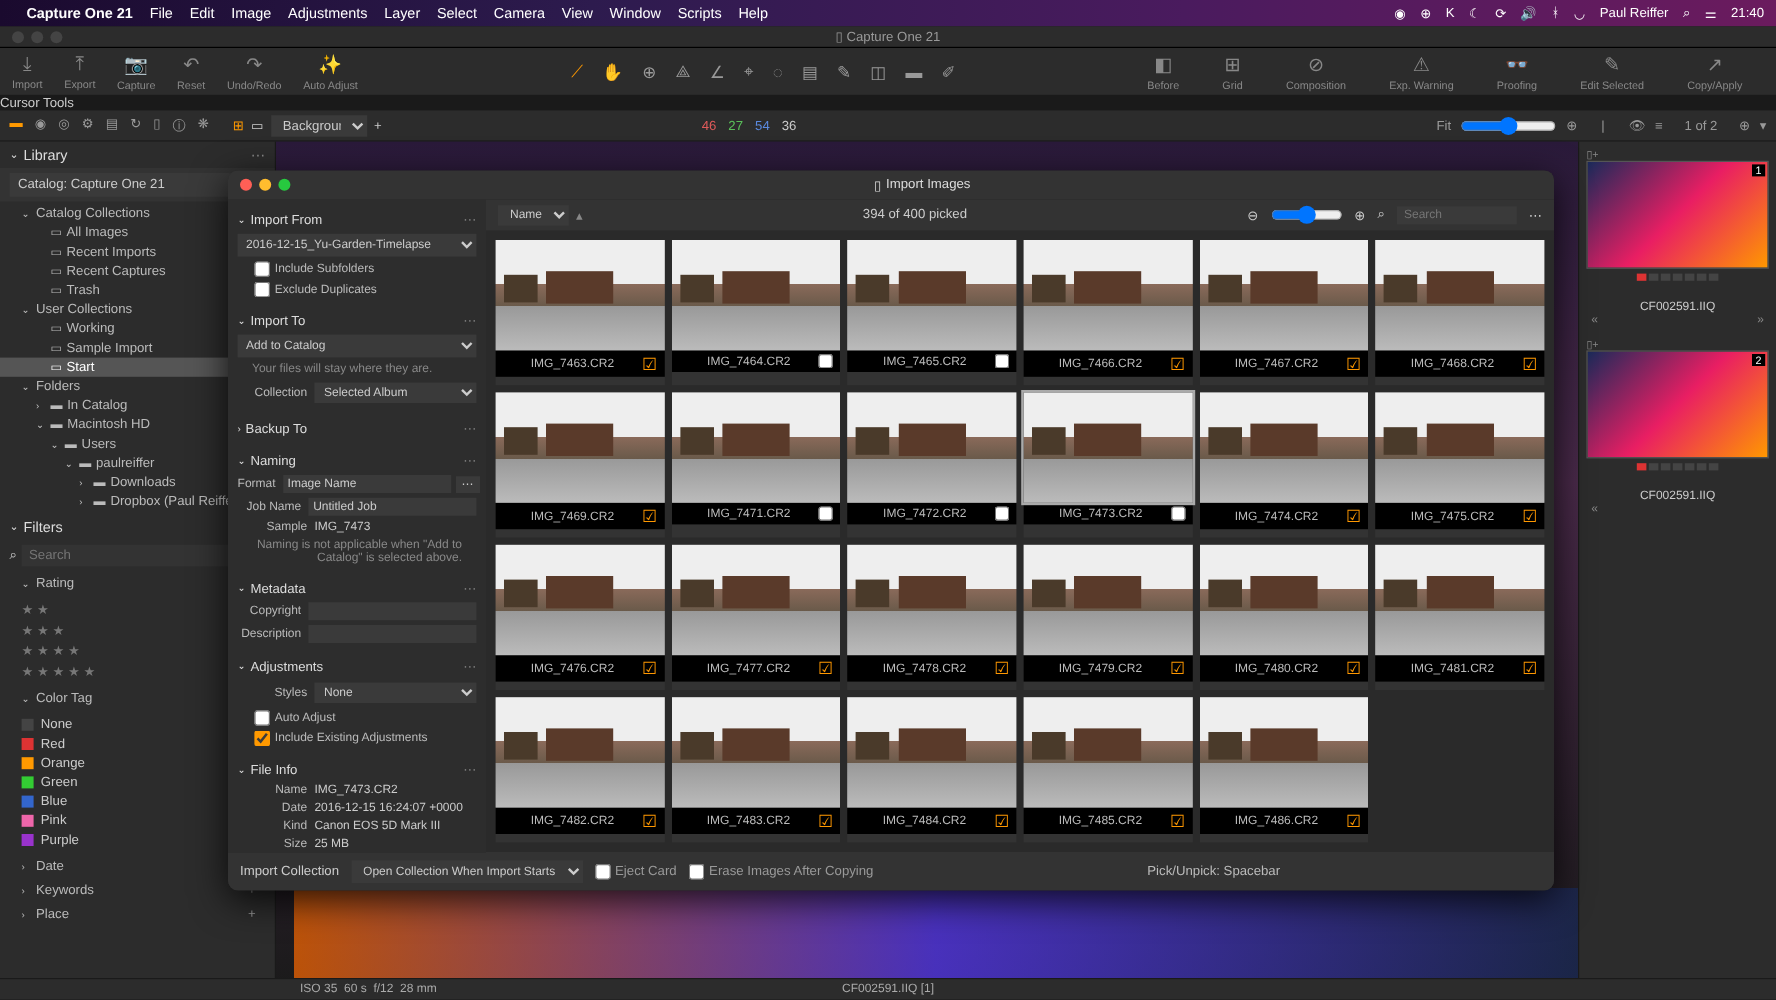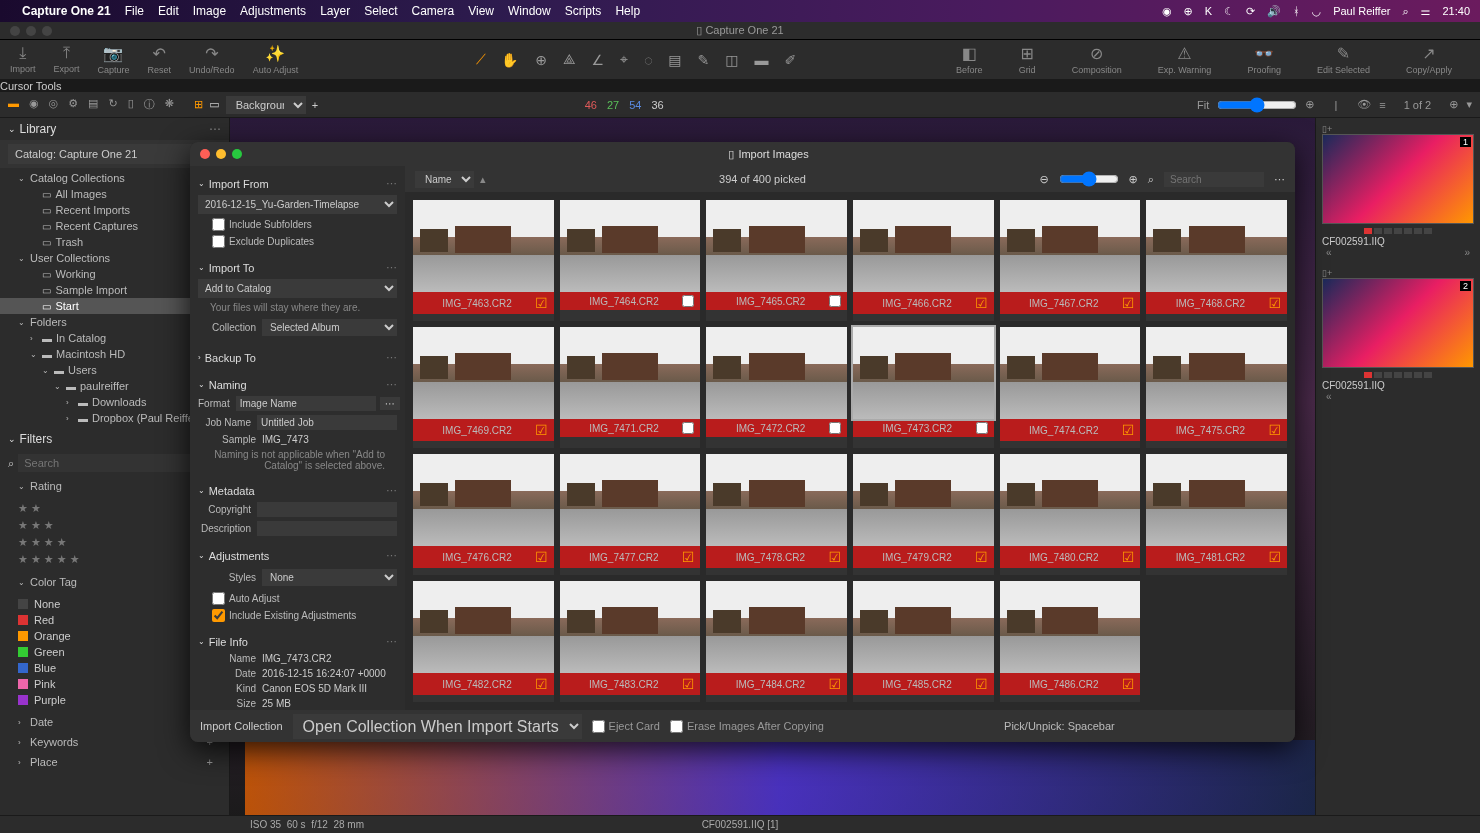--- a/index.html
+++ b/index.html
@@ -68,21 +68,21 @@
 .viewer { flex:1; background:linear-gradient(180deg,#2a1a3a,#4a2a4a 40%,#1a1a1a); position:relative; overflow:hidden; }
 
 
 .right-panel { width:165px; background:#2c2c2c; border-left:1px solid #1a1a1a; padding:6px; overflow-y:auto; }
 .right-panel .thumb-card { margin-bottom:10px; position:relative; }
 .right-panel .thumb-card .img { width:100%; height:90px; background:linear-gradient(135deg,#1a2a5a,#e91e63,#ff9800); border:1px solid #555; position:relative; }
 .right-panel .thumb-card .num { position:absolute; top:2px; right:2px; background:#000; color:#fff; padding:0 3px; font-size:9px; }
 .right-panel .thumb-card .rating-bar { display:flex; gap:2px; margin-top:4px; justify-content:center; }
 .right-panel .thumb-card .rating-bar .b { width:8px; height:6px; background:#444; }
 .right-panel .thumb-card .rating-bar .b.red { background:#d33; }
-.right-panel .thumb-card .fname { text-align:left; font-size:10px; color:#ccc; margin-top:2px; }
+.right-panel .thumb-card .fname { text-align:center; font-size:10px; color:#ccc; margin-top:16px; }
 .right-panel .nav-arrows { display:flex; justify-content:space-between; color:#888; font-size:10px; padding:0 4px; }
 
 
 .modal { position:absolute; left:190px; top:142px; width:1105px; height:600px; background:#2a2a2a; border-radius:8px; box-shadow:0 8px 30px rgba(0,0,0,0.8); display:flex; flex-direction:column; overflow:hidden; }
 .modal-title { height:24px; background:#333; display:flex; align-items:center; position:relative; }
 .modal-title .traffic { display:flex; gap:6px; padding-left:10px; }
 .modal-title .traffic .d { width:10px; height:10px; border-radius:50%; }
 .modal-title .title-text { margin:0 auto; color:#ddd; font-size:11px; display:flex; align-items:center; gap:4px; }
 .modal-body { flex:1; display:flex; overflow:hidden; }
 .modal-left { width:215px; background:#2d2d2d; overflow-y:auto; padding:4px 0; }
@@ -108,27 +108,27 @@
 .grid-toolbar .picked { margin:0 auto; }
 .grid-toolbar .right-controls { display:flex; align-items:center; gap:10px; }
 .grid-toolbar input[type=range] { width:60px; }
 .grid-toolbar .search { background:#3a3a3a; border:none; color:#ccc; padding:2px 6px; font-size:10px; width:100px; }
 .grid { flex:1; overflow-y:auto; padding:8px; display:grid; grid-template-columns:repeat(6,1fr); gap:6px; }
 .grid .cell { background:#333; display:flex; flex-direction:column; }
 .grid .cell .img { width:100%; height:92px; background:linear-gradient(180deg,#eee 0%,#eee 40%,#8a6a5a 40%,#6a5a4a 60%,#999 60%,#bbb 100%); position:relative; }
 .grid .cell .img::before { content:''; position:absolute; left:30%; top:28%; width:40%; height:30%; background:#5a3a2a; }
 .grid .cell .img::after { content:''; position:absolute; left:5%; top:32%; width:20%; height:24%; background:#4a3a2a; }
 .grid .cell.sel .img { outline:2px solid #aaa; }
-.grid .cell .cap { display:flex; align-items:center; padding:3px 6px; background:#b91c1c; font-size:10px; color:#bbb; }
+.grid .cell .cap { display:flex; align-items:center; padding:3px 6px; background:#000000; font-size:10px; color:#bbb; }
 .grid .cell .cap .name { flex:1; text-align:center; }
 .grid .cell .cap .chk { width:12px; height:12px; }
 .grid .cell .cap .picked { color:#ff9800; font-size:14px; }
 
 .modal-footer { height:32px; background:#333; display:flex; align-items:center; padding:0 10px; font-size:11px; gap:10px; }
-.modal-footer select { background:#3a3a3a; color:#ccc; border:none; padding:3px 6px; font-size:16px; }
+.modal-footer select { background:#3a3a3a; color:#ccc; border:none; padding:3px 6px; font-size:10px; }
 .modal-footer .check-opt { display:flex; align-items:center; gap:4px; color:#999; }
 .modal-footer .hint { margin:0 auto; color:#bbb; }
 .modal-footer .btns { display:flex; gap:8px; }
 .modal-footer button { padding:4px 14px; border:none; border-radius:4px; font-size:11px; cursor:pointer; }
 .modal-footer .btn-cancel { background:#444; color:#ccc; }
 .modal-footer .btn-import { background:#ff9800; color:#000; font-weight:500; }
 
 
 .statusbar { position:absolute; bottom:0; left:0; right:0; height:18px; background:#2c2c2c; display:flex; align-items:center; padding:0 10px; font-size:10px; color:#aaa; border-top:1px solid #1a1a1a; }
 .statusbar .center { position:absolute; left:50%; transform:translateX(-50%); }

